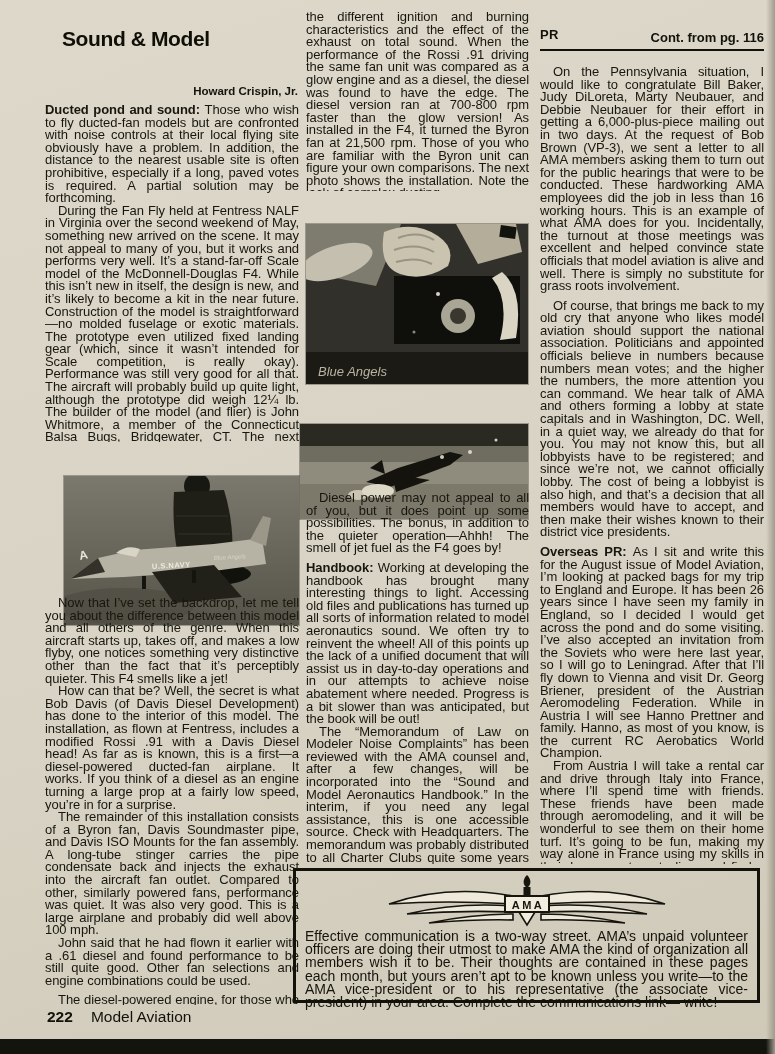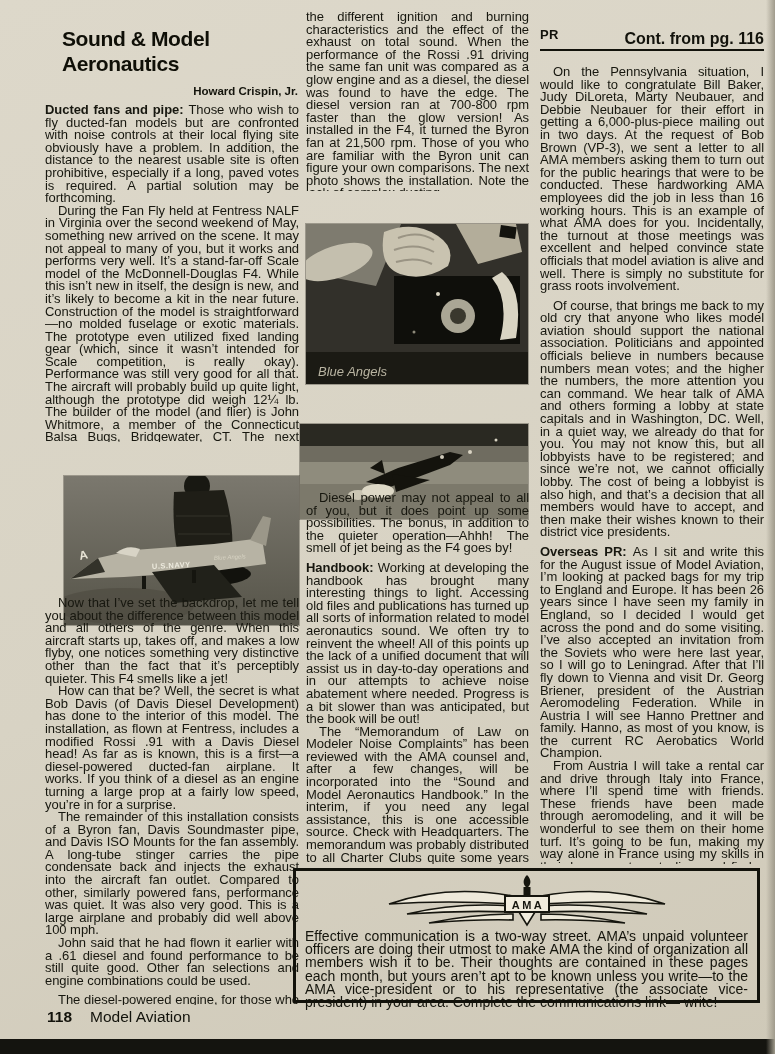--- a/index.html
+++ b/index.html
@@ -22,21 +22,21 @@
           font-weight:bold;font-size:11.5px;color:#14140c;}
   .colA{left:45px;top:104px;width:254px;height:338px;}
   .colB{left:45px;top:597px;width:254px;height:408px;}
   .colC{left:306px;top:11px;width:223px;height:180px;}
   .capC{left:306px;top:356px;width:222px;height:28px;}
   .colD{left:306px;top:492px;width:223px;height:372px;}
   .colE{left:540px;top:66px;width:224px;height:798px;}
   .prhead{position:absolute;left:540px;top:27px;width:224px;height:22px;
           border-bottom:2.5px solid #12120b;color:#12120b;}
   .pr-label{float:left;font-weight:bold;font-size:13px;letter-spacing:.3px;}
-  .pr-cont{float:right;font-weight:bold;font-size:16px;padding-top:3px;}
+  .pr-cont{float:right;font-weight:bold;font-size:13px;padding-top:3px;}
   .photo{position:absolute;overflow:hidden;box-shadow:0 0 0 1px rgba(40,38,30,.35);margin-top:32px;}
   .photo svg{display:block;}
   .photo1{left:64px;top:444px;width:235px;height:149px;}
   .photo2{left:306px;top:192px;width:222px;height:160px;}
   .photo3{left:300px;top:392px;width:228px;height:95px;}
   .amabox{position:absolute;left:293px;top:868px;width:461px;height:129px;
           border:3px solid #12120b;color:#14140c;}
   .ama-logo{display:block;margin:3px auto 0;}
   .ama-head{text-align:center;font-weight:bold;font-size:16.5px;line-height:18px;
             margin:0;letter-spacing:-0.2px;}
@@ -48,26 +48,25 @@
   .rightedge{position:absolute;right:0;top:0;width:9px;height:1054px;
              background:linear-gradient(90deg,rgba(150,145,130,0),#a09b8c);}
 </style>
 </head>
 <body>
 
 <div class="page">
 
   <h1 class="title">
     <span>Sound &amp; Model</span>
-    <span>Aeronautics</span>
   </h1>
   <div class="byline">Howard Crispin, Jr.</div>
 
   <div class="col colA">
-    <p><b class="lead">Ducted fans and pipe:</b><span>Those who wish to fly ducted-fan models but are confronted with noise controls at their local flying site obviously have a problem. In addition, the distance to the nearest usable site is often prohibitive, especially if a long, paved votes is required. A partial solution may be forthcoming.</span></p>
+    <p><b class="lead">Ducted pond and sound:</b><span>Those who wish to fly ducted-fan models but are confronted with noise controls at their local flying site obviously have a problem. In addition, the distance to the nearest usable site is often prohibitive, especially if a long, paved votes is required. A partial solution may be forthcoming.</span></p>
     <p class="ind"><span>During the Fan Fly held at Fentress NALF in Virginia over the second weekend of May, something new arrived on the scene. It may not appeal to many of you, but it works and performs very well. It’s a stand-far-off Scale model of the McDonnell-Douglas F4. While this isn’t new in itself, the design is new, and it’s likely to become a kit in the near future. Construction of the model is straightforward—no molded fuselage or exotic materials. The prototype even utilized fixed landing gear (which, since it wasn’t intended for Scale competition, is really okay). Performance was still very good for all that. The aircraft will probably build up quite light, although the prototype did weigh 12¼ lb. The builder of the model (and flier) is John Whitmore, a member of the Connecticut Balsa Bugs, Bridgewater, CT. The next photo is of John and the model.</span></p>
   </div>
 
   <div class="photo photo1">
     <svg width="235" height="149" viewBox="0 0 235 149">
       <defs>
         <linearGradient id="g1" x1="0" y1="0" x2="0" y2="1">
           <stop offset="0" stop-color="#7b786e"></stop>
             <stop offset="1" stop-color="#565449"></stop>
         </linearGradient>
@@ -135,21 +134,21 @@
       <path d="M70,44 L82,36 L85,50 Z" fill="#14130d"></path>
       <ellipse cx="78" cy="67" rx="16" ry="7" fill="#ddd8c6"></ellipse>
       <ellipse cx="58" cy="71" rx="10" ry="5" fill="#ddd8c6" opacity=".8"></ellipse>
       <circle cx="142" cy="33" r="2" fill="#cfcaba"></circle>
       <circle cx="170" cy="28" r="2" fill="#d8d3c2"></circle>
       <circle cx="196" cy="16" r="1.5" fill="#d8d3c2"></circle>
     </svg>
   </div>
 
   <div class="col colD">
-    <p class="ind"><span>Diesel power may not appeal to all of you, but it does point up some possibilities. The bonus, in addition to the quieter operation—Ahhh! The smell of jet being as the F4 goes by!</span></p>
+    <p class="ind"><span>Diesel power may not appeal to all of you, but it does point up some possibilities. The bonus, in addition to the quieter operation—Ahhh! The smell of jet fuel as the F4 goes by!</span></p>
     <p class="gap"><b class="lead">Handbook:</b><span>Working at developing the handbook has brought many interesting things to light. Accessing old files and publications has turned up all sorts of information related to model aeronautics sound. We often try to reinvent the wheel! All of this points up the lack of a unified document that will assist us in day-to-day operations and in our attempts to achieve noise abatement where needed. Progress is a bit slower than was anticipated, but the book will be out!</span></p>
     <p class="ind"><span>The “Memorandum of Law on Modeler Noise Complaints” has been reviewed with the AMA counsel and, after a few changes, will be incorporated into the “Sound and Model Aeronautics Handbook.” In the interim, if you need any legal assistance, this is one accessible source. Check with Headquarters. The memorandum was probably distributed to all Charter Clubs quite some years ago, but club files that old are probably lost. Plus, the number of clubs has grown threefold or more since then. There is help for the asking.</span></p>
   </div>
 
   <div class="prhead">
     <span class="pr-label">PR</span>
     <span class="pr-cont">Cont. from pg. 116</span>
   </div>
 
   <div class="col colE">
@@ -171,18 +170,18 @@
       <path d="M150,1 C155,6 154,11 150,14 C146,11 145,6 150,1 Z" fill="#15150e"></path>
       <rect x="146.5" y="13" width="7" height="10" fill="#15150e"></rect>
       <path d="M142,38 L150,51 L158,38 Z" fill="#f2edde" stroke="#15150e" stroke-width="1.6"></path>
       <rect x="128" y="22" width="44" height="16" fill="#f2edde" stroke="#15150e" stroke-width="2"></rect>
       <text x="151" y="34.5" font-size="11" font-weight="bold" letter-spacing="2.5" text-anchor="middle" fill="#15150e">AMA</text>
     </svg>
     <p class="ama-body">Effective communication is a two-way street. AMA’s unpaid volunteer officers are doing their utmost to make AMA the kind of organization all members wish it to be. Their thoughts are contained in these pages each month, but yours aren’t apt to be known unless you write—to the AMA vice-president or to his representative (the associate vice-president) in your area. Complete the communications link— write!</p>
   </div>
 
   <div class="footer">
-    <span class="num">118</span><span>Model Aviation</span>
+    <span class="num">222</span><span>Model Aviation</span>
   </div>
 
   <div class="bottombar"></div>
   <div class="rightedge"></div>
 </div>
 
 </body></html>

